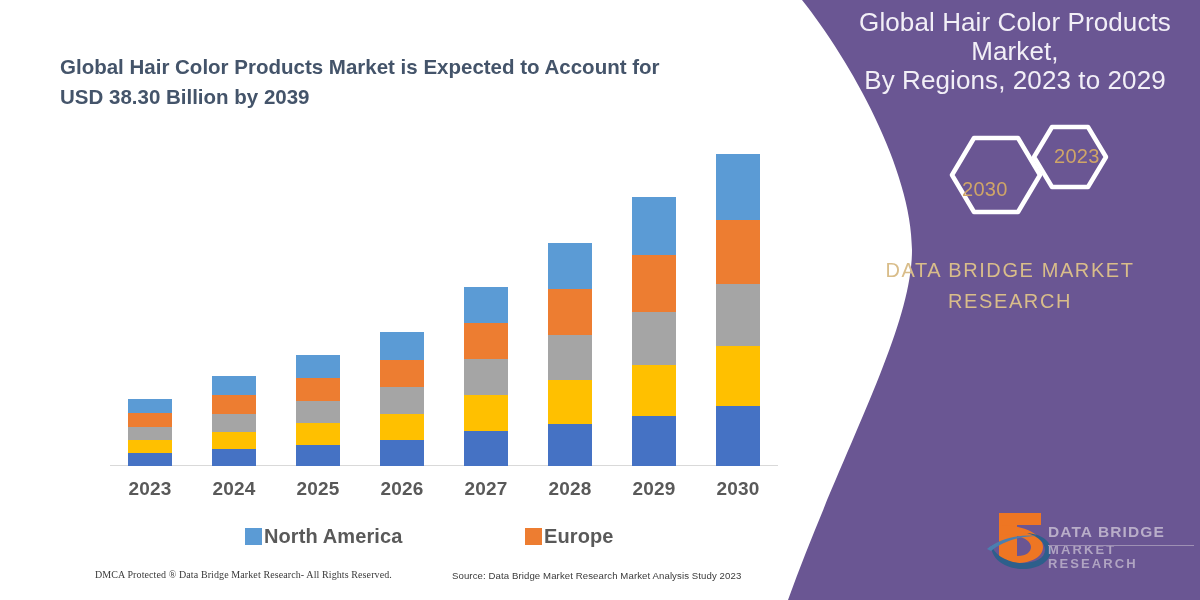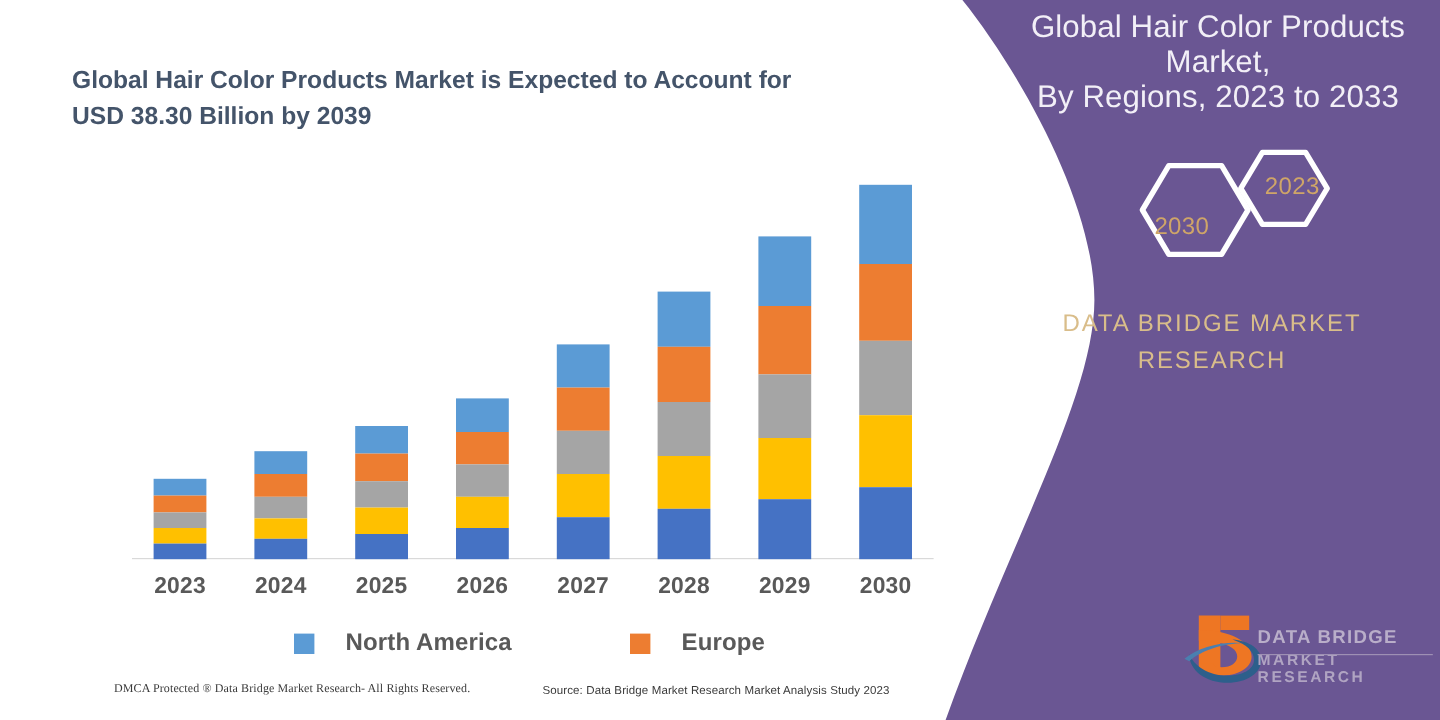--- a/index.html
+++ b/index.html
@@ -145,21 +145,21 @@
     font-weight: 700;
     letter-spacing: .2px;
   }
 
   
   .legend {
     position: absolute;
     left: 110px; top: 525px;
     width: 600px; height: 32px;
   }
-  .legend-item { position: absolute; display: flex; align-items: center; gap: 26px; }
+  .legend-item { position: absolute; display: flex; align-items: center; gap: 2px; }
   .legend-item.i0 { left: 135px; top: 0; }
   .legend-item.i1 { left: 415px; top: 0; }
   .legend-swatch { width: 17px; height: 17px; display: block; flex: none; }
   .legend-label {
     color: #595959;
     font-size: 20px;
     font-weight: 700;
     white-space: nowrap;
     letter-spacing: .1px;
   }
@@ -299,21 +299,21 @@
   <div class="footer-right">Source: Data Bridge Market Research  Market Analysis Study 2023</div>
 
   <div class="purple-panel">
 
     <svg class="panel-curve" viewBox="0 0 160 600" preserveAspectRatio="none">
       <path d="M 0,0 L 22,0 C 70,60 132,170 132,250 C 132,330 62,450 8,600 L 0,600 Z" fill="#ffffff"></path>
     </svg>
 
     <div class="panel-title">
       <span>Global Hair Color Products Market,</span>
-      <span class="l2">By Regions, 2023 to 2033</span>
+      <span class="l2">By Regions, 2023 to 2029</span>
     </div>
 
     <div class="hex-wrap">
       <svg width="220" height="130" viewBox="0 0 220 130">
 
         <polygon points="22,65 44,28 88,28 110,65 88,102 44,102" fill="none" stroke="#ffffff" stroke-width="4.5" stroke-linejoin="round"></polygon>
 
         <polygon points="104,47 122,17 158,17 176,47 158,77 122,77" fill="none" stroke="#ffffff" stroke-width="4.5" stroke-linejoin="round"></polygon>
       </svg>
       <span class="hex-label a">2023</span>

